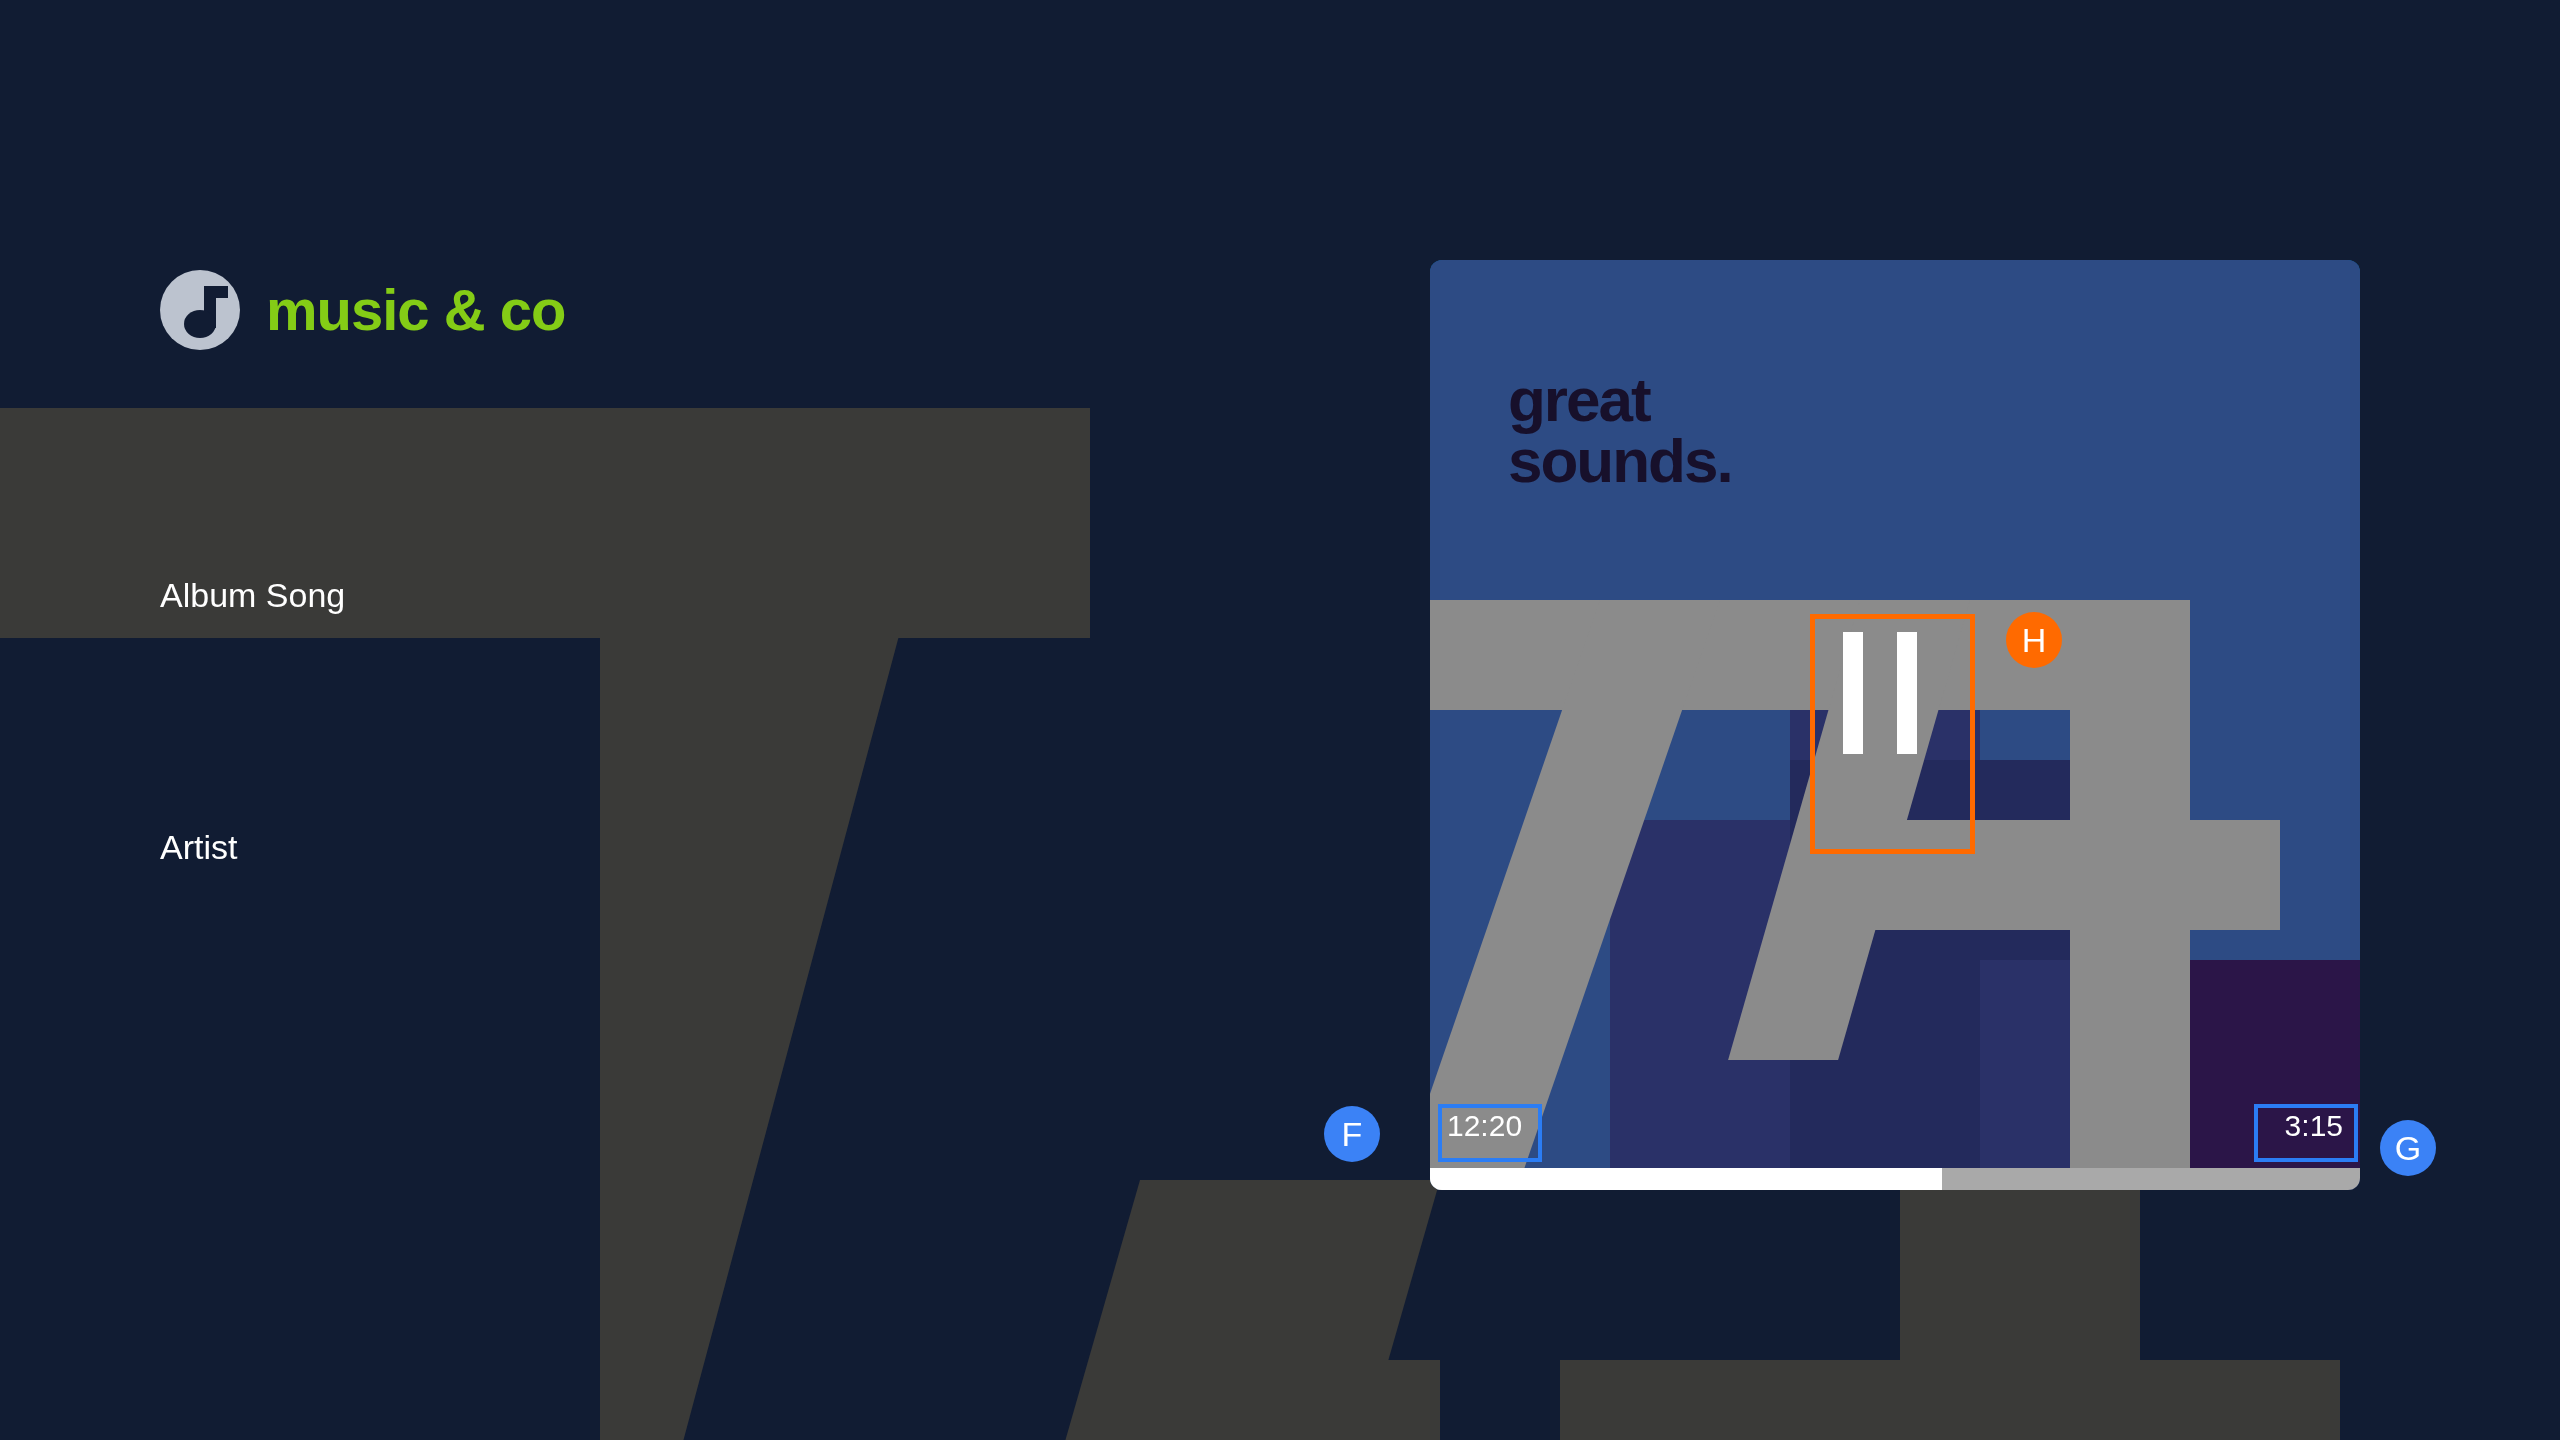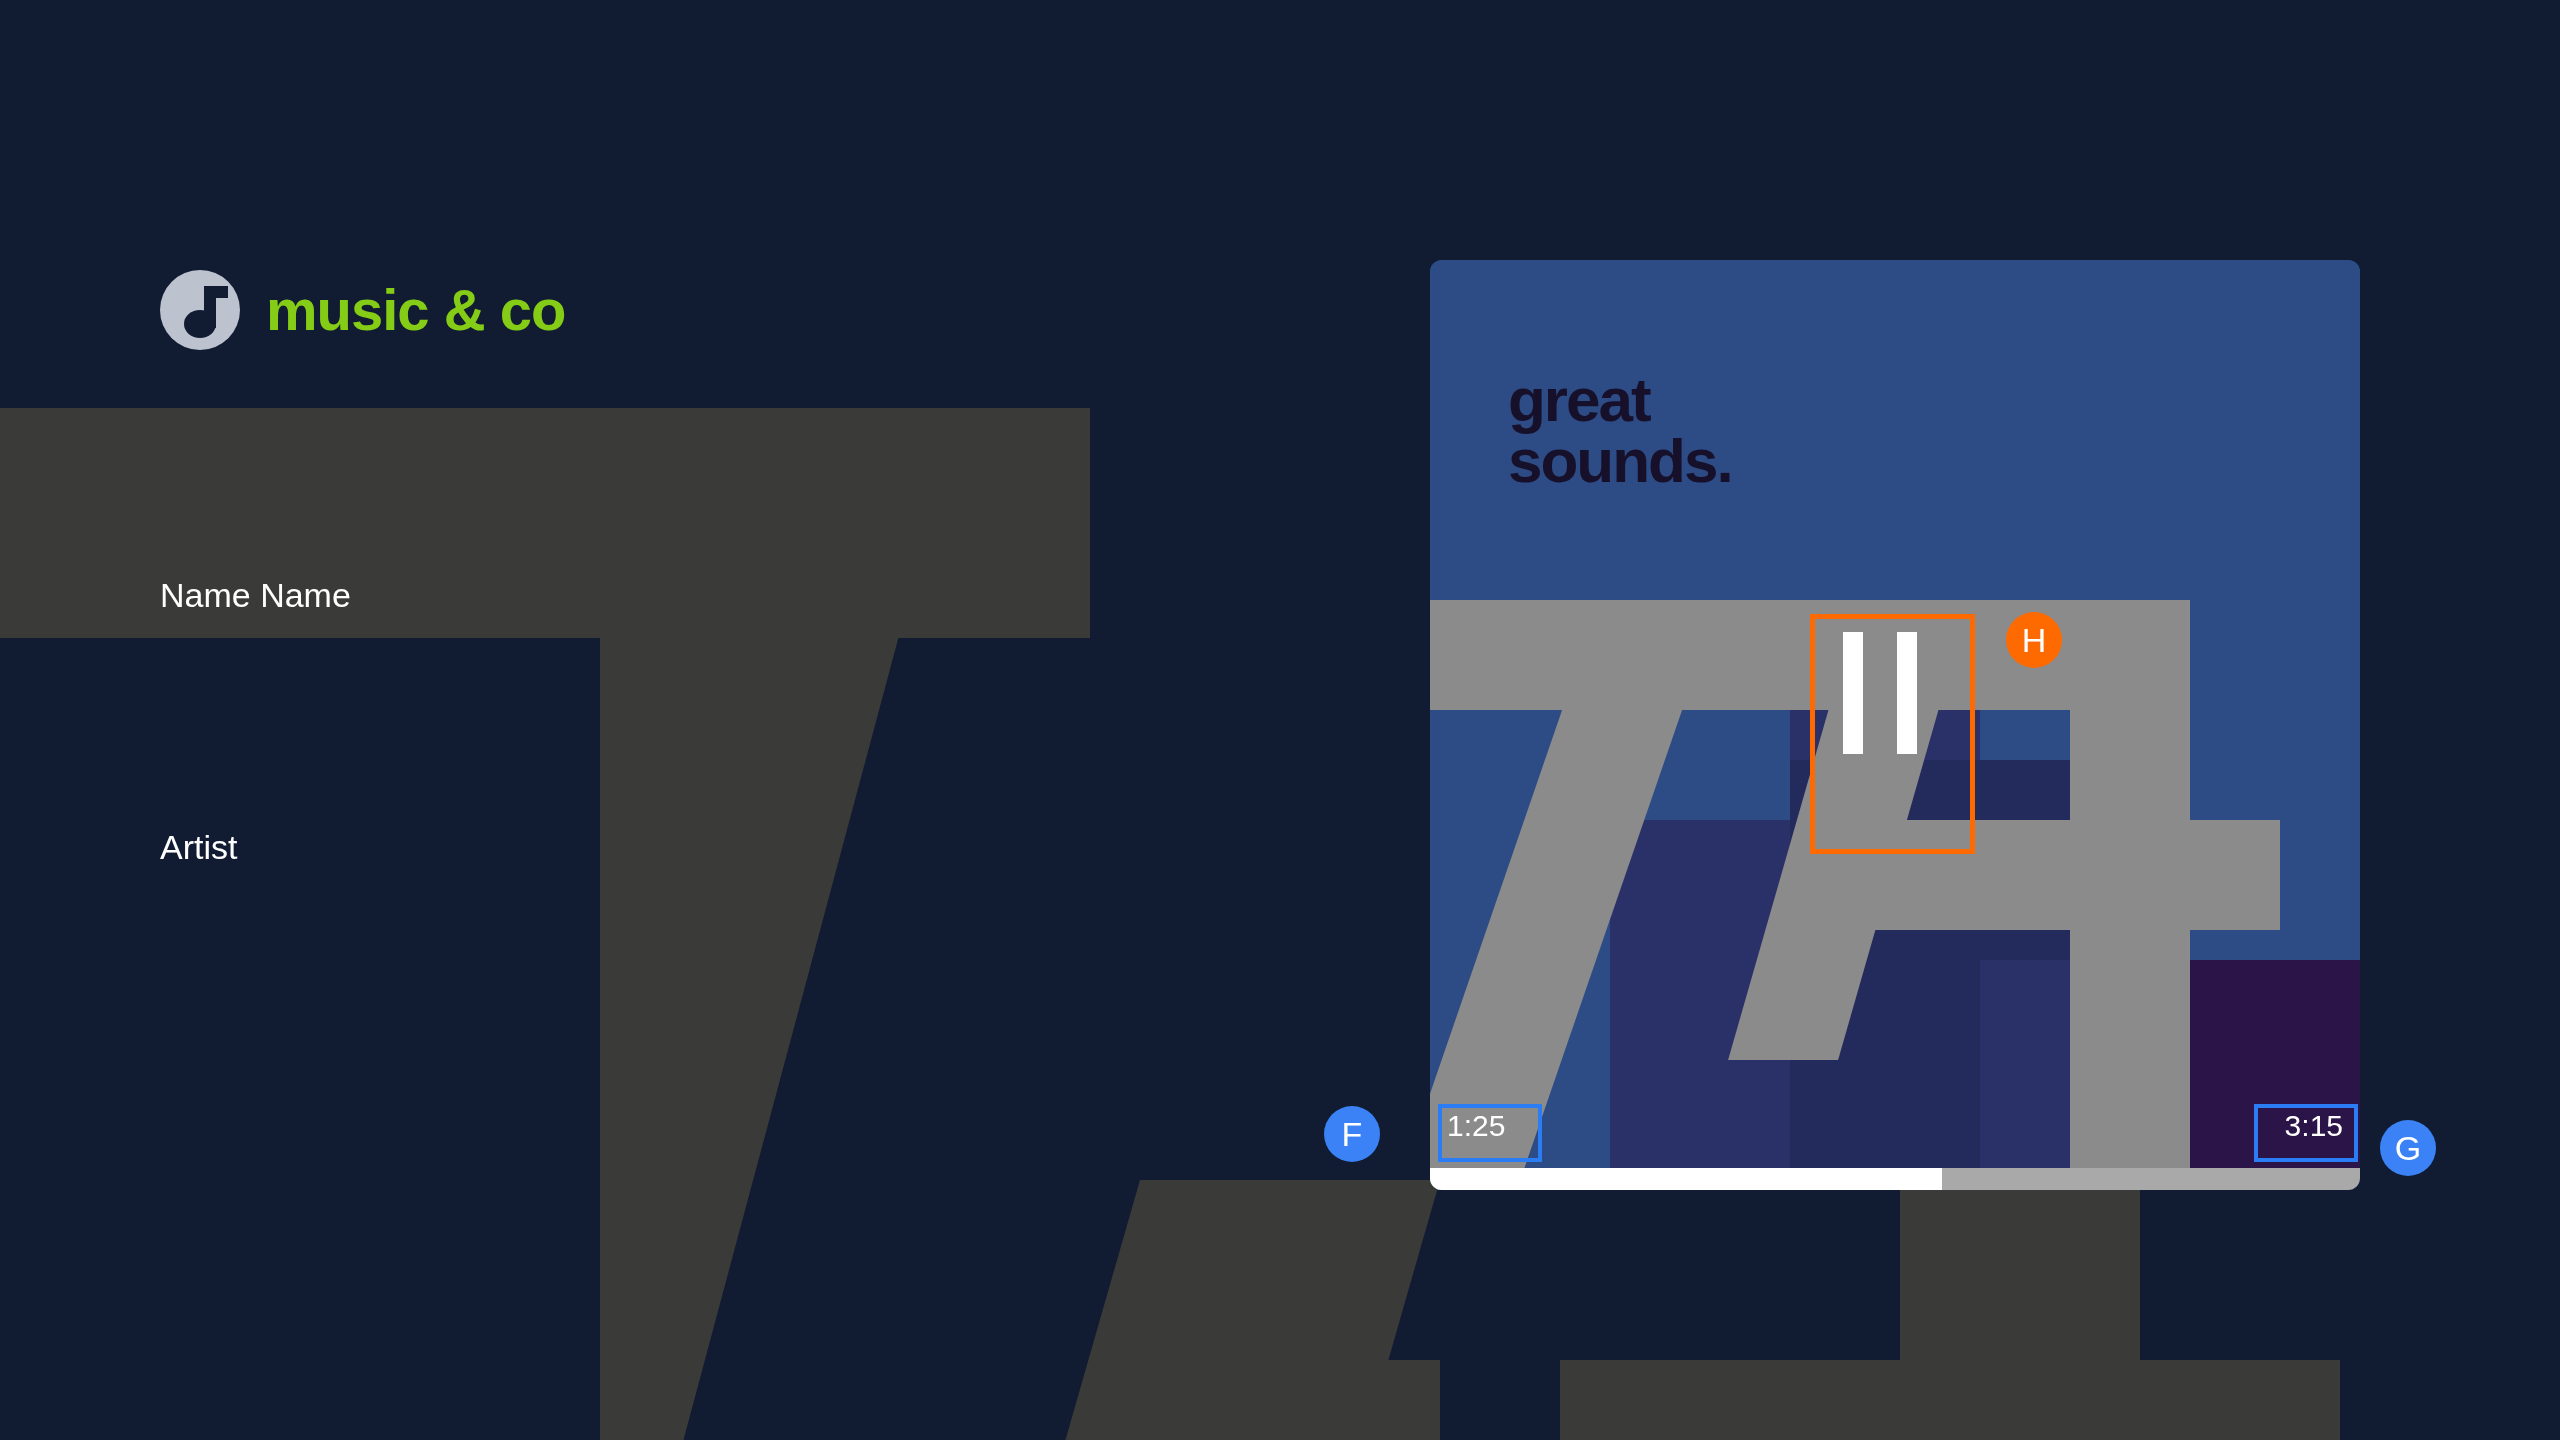--- a/index.html
+++ b/index.html
@@ -173,21 +173,21 @@
 
   <div class="logo-row">
     <div class="logo-mark">
       <span class="note-stem"></span>
       <span class="note-flag"></span>
       <span class="note-head"></span>
     </div>
     <div class="logo-text">music &amp; co</div>
   </div>
 
-  <div class="album-name">Name Name</div>
+  <div class="album-name">Album Song</div>
   <div class="artist-name">Artist</div>
 
   <div class="art-card">
 
     <div class="tiles">
 
       <div class="tile" style="left:0;top:0;width:930px;height:340px;background:#2d4b84;"></div>
 
       <div class="tile" style="left:0;top:340px;width:180px;height:160px;background:#2d4b84;"></div>
       <div class="tile" style="left:180px;top:340px;width:180px;height:160px;background:#2d4b84;"></div>
@@ -229,21 +229,21 @@
     </div>
 
     <div class="art-title">great
 sounds.</div>
 
     <div class="pause-btn">
       <b class="l"></b>
       <b class="r"></b>
     </div>
 
-    <div class="time-chip time-left">1:25</div>
+    <div class="time-chip time-left">12:20</div>
     <div class="time-chip time-right">3:15</div>
 
     <div class="progress">
       <div class="fill" id="progress-fill" style="width: 55%;"></div>
     </div>
   </div>
 
   <div class="anno-box orange" style="left:1810px;top:614px;width:165px;height:240px;"></div>
   <div class="badge orange" style="left:2006px;top:612px;width:56px;height:56px;">H</div>
 

